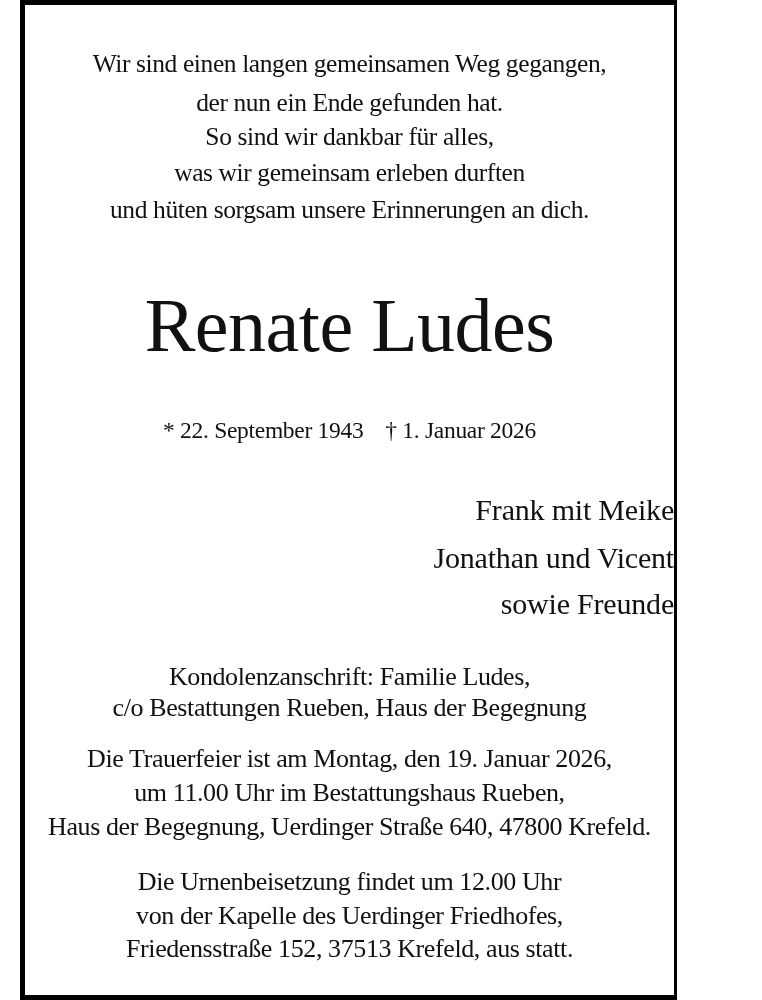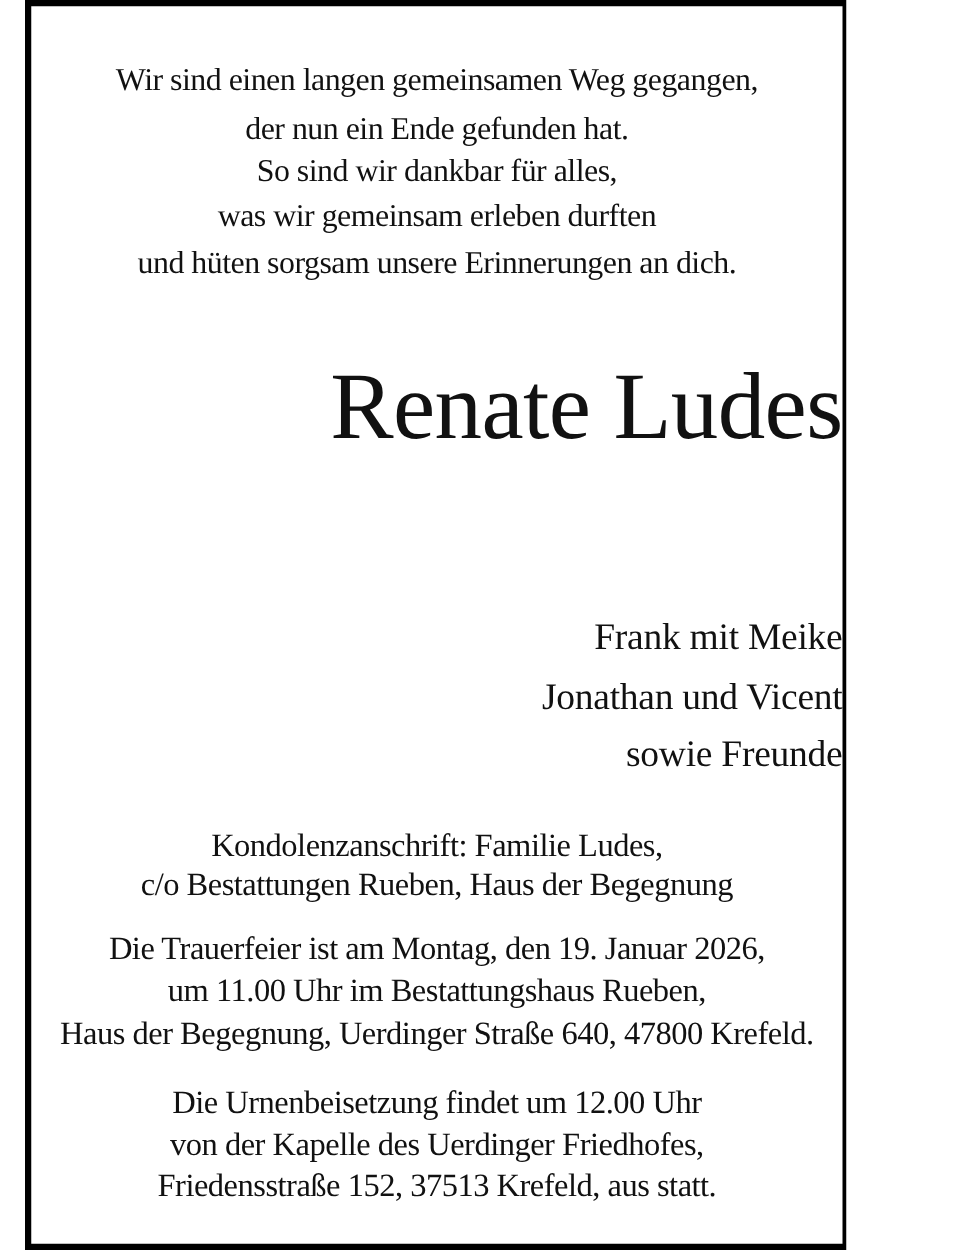--- a/index.html
+++ b/index.html
@@ -11,40 +11,43 @@
       border-left: 5px solid #000; border-top: 5px solid #000;
       border-right: 3px solid #000; border-bottom: 5px solid #000;
       background: #fff;
       font-family: Liberation Serif, serif;
       color: #111;
       text-align: center;
       margin-left: 20px;
     }
     .line { position: absolute; left: 0; right: 0; white-space: nowrap; }
     .poem { font-size: 25.5px; letter-spacing: -0.4px; }
-    .name { font-size: 76px; letter-spacing: -0.5px; text-align: right; }
+    .name { font-size: 76px; letter-spacing: -0.5px; }
     .maiden { font-size: 22px; }
     .dates { font-size: 23.5px; letter-spacing: -0.3px; }
     .family { font-size: 30px; letter-spacing: -0.2px; text-align: right; }
     .info { font-size: 26px; letter-spacing: -0.4px; }
   </style>
 </head>
 <body>
 
 <div class="frame">
 
   <div>
     <div class="line poem" style="top:44px">Wir sind einen langen gemeinsamen Weg gegangen,</div>
     <div class="line poem" style="top:83px">der nun ein Ende gefunden hat.</div>
     <div class="line poem" style="top:117px">So sind wir dankbar für alles,</div>
     <div class="line poem" style="top:153px">was wir gemeinsam erleben durften</div>
     <div class="line poem" style="top:190px">und hüten sorgsam unsere Erinnerungen an dich.</div>
   </div>
 
   <div class="line name" style="top:277px">Renate Ludes</div>
+  <div class="line dates" style="top:412px">
+    <span>* 22. September 1943</span><span style="display:inline-block;width:22px"></span><span>† 1. Januar 2026</span>
+  </div>
 
   <div>
     <div class="line family" style="top:488px">Frank mit Meike</div>
     <div class="line family" style="top:536px">Jonathan und Vicent</div>
     <div class="line family" style="top:582px">sowie Freunde</div>
   </div>
 
   <div>
     <div class="line info" style="top:657px">Kondolenzanschrift: Familie  Ludes,</div>
     <div class="line info" style="top:688px">c/o Bestattungen Rueben, Haus der Begegnung</div>

